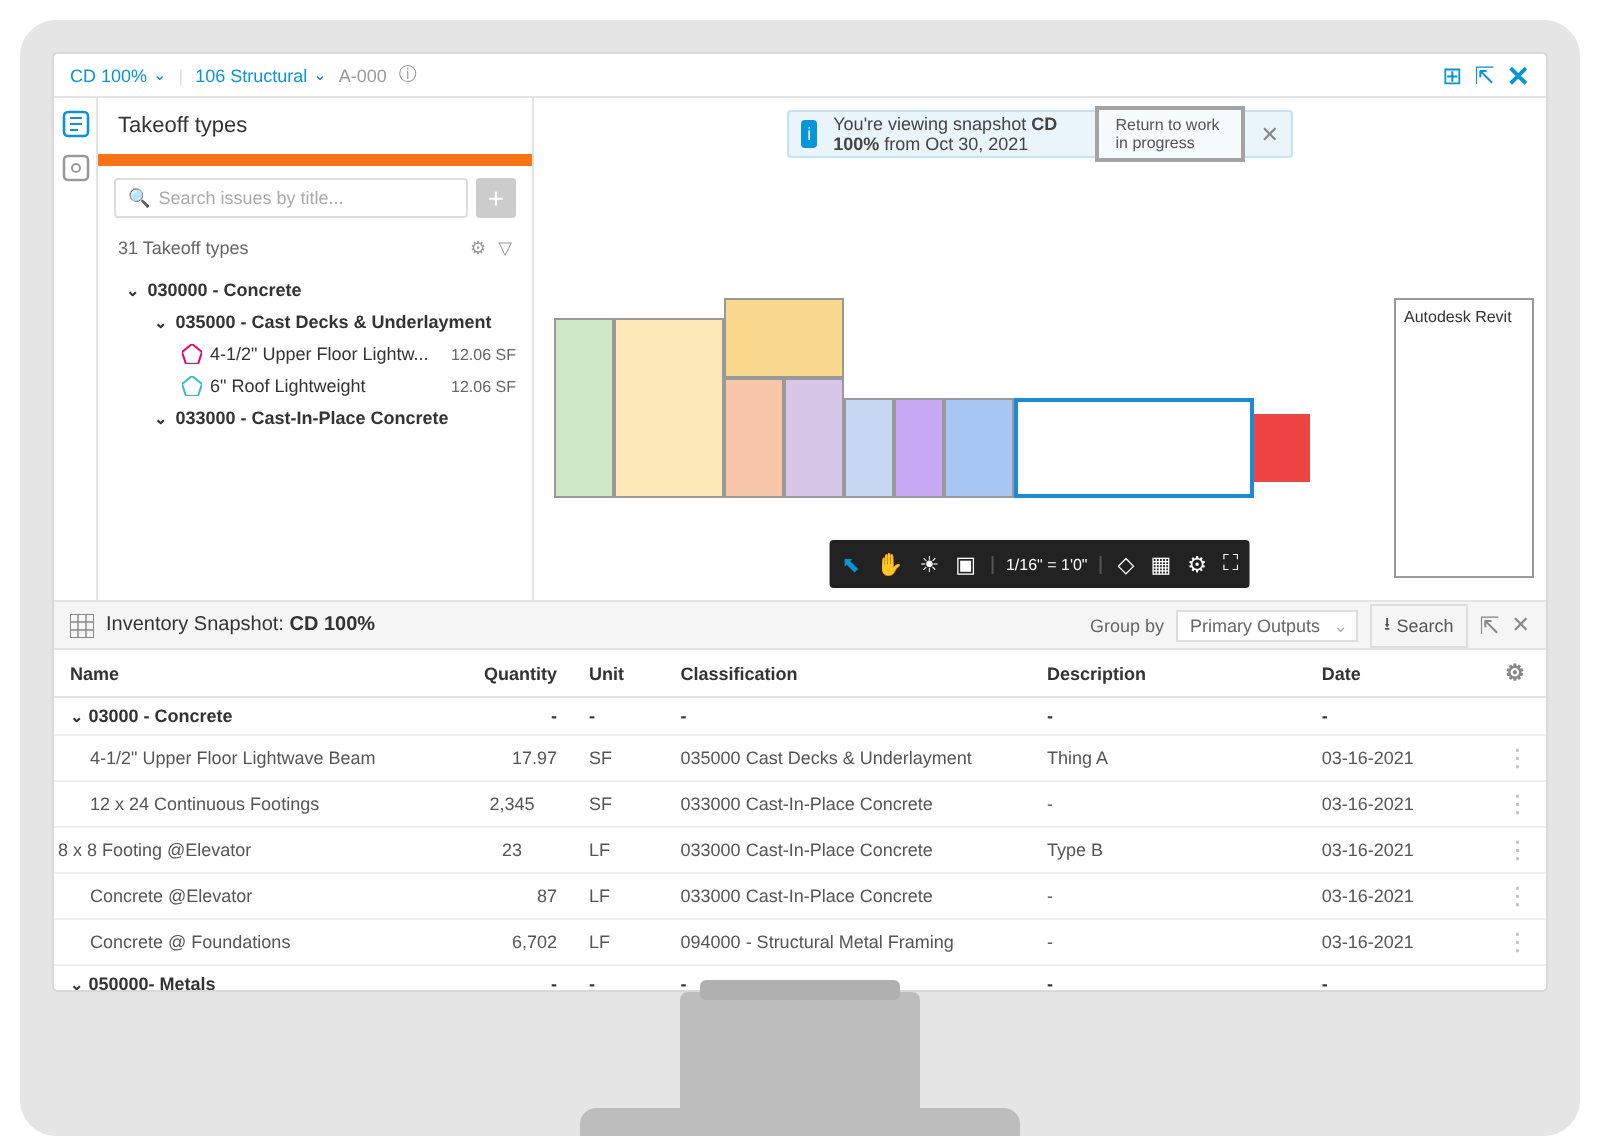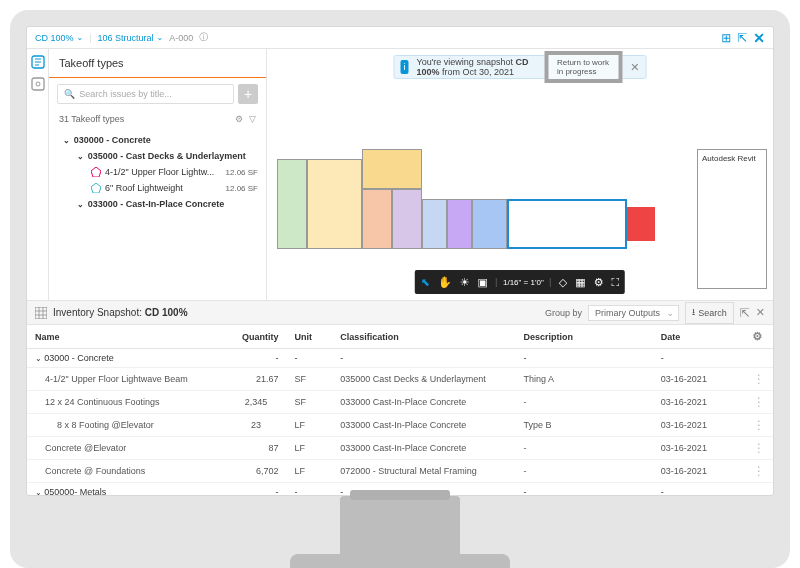--- a/index.html
+++ b/index.html
@@ -11,60 +11,60 @@
 .pipe{color:#ddd}
 .chev{font-size:8px}
 .grey{color:#999}
 .spacer{flex:1}
 .ticon{color:#0696d7;font-size:12px;cursor:pointer}
 .xicon{color:#0696d7;font-size:14px;cursor:pointer;font-weight:bold}
 .mid{flex:0 0 252px;display:flex;border-bottom:1px solid #e4e4e4;overflow:hidden}
 .rail{width:22px;border-right:1px solid #e4e4e4;display:flex;flex-direction:column;align-items:center;padding-top:6px;gap:8px}
 .rail svg{cursor:pointer}
 .side{width:218px;border-right:1px solid #e4e4e4;display:flex;flex-direction:column}
-.side-head{padding:8px 10px;border-bottom:1px solid #f97316;font-size:11px;color:#333}
+.side-head{padding:8px 10px;border-bottom:6px solid #f97316;font-size:11px;color:#333}
 .search-row{display:flex;padding:6px 8px;gap:4px}
 .search{flex:1;border:1px solid #ddd;border-radius:2px;padding:3px 6px;font-size:9px;color:#aaa;display:flex;align-items:center;gap:4px}
 .addbtn{width:20px;height:20px;background:#ccc;border-radius:2px;color:#fff;display:flex;align-items:center;justify-content:center;font-size:14px;cursor:pointer}
 .count-row{display:flex;justify-content:space-between;align-items:flex-end;padding:4px 10px;color:#666}
 .count-row .icons{display:flex;gap:6px;color:#999}
 .tree{padding:4px 6px 2px;overflow:hidden}
 .tnode{display:flex;align-items:center;padding:3px 2px;color:#333;gap:4px}
 .tnode.l1{padding-left:8px;font-weight:600}
 .tnode.l2{padding-left:22px;font-weight:600}
 .tnode.l3{padding-left:36px;justify-content:space-between;font-weight:400}
 .tnode.l3 .left{display:flex;align-items:center;gap:4px}
 .pent{width:10px;height:10px;display:inline-block}
 .qty{color:#666;font-size:8px}
 .canvas{flex:1;position:relative;background:#fff;overflow:hidden}
 .banner{position:absolute;top:6px;left:50%;transform:translateX(-50%);display:flex;align-items:center;background:#eaf4fb;border:1px solid #c6e3f4;border-radius:2px;height:24px;padding:0 6px;gap:8px;z-index:5}
 .binfo{width:14px;height:14px;background:#0696d7;border-radius:2px;color:#fff;display:flex;align-items:center;justify-content:center;font-size:9px}
 .btxt{color:#444}
 .btxt b{font-weight:700}
-.bret{border:4px solid #a3a3a3;padding:3px 8px;font-size:8px;color:#555;background:#f5fafd;cursor:pointer}
+.bret{border:2px solid #a3a3a3;padding:3px 8px;font-size:8px;color:#555;background:#f5fafd;cursor:pointer}
 .bx{color:#888;cursor:pointer;font-size:11px}
 .floor{position:absolute;top:100px;left:10px;width:380px;height:150px}
 .fblock{position:absolute;border:1px solid #999}
 .toolbar{position:absolute;bottom:6px;left:50%;transform:translateX(-50%);background:#222;height:24px;display:flex;align-items:center;padding:0 6px;gap:8px;border-radius:2px;z-index:5}
 .tbtn{color:#fff;font-size:11px;cursor:pointer}
 .tbtn.active{color:#0696d7}
 .scale{color:#fff;font-size:8px;border-left:1px solid #555;border-right:1px solid #555;padding:0 6px}
 .titleblock{position:absolute;right:6px;top:100px;width:70px;height:140px;border:1px solid #999;font-size:8px;padding:4px;color:#333}
 .inv-head{display:flex;align-items:center;height:24px;background:#f5f5f5;border-bottom:1px solid #e4e4e4;padding:0 8px;gap:6px}
 .inv-head .title{font-size:10px;color:#333}
 .inv-head .title b{font-weight:700}
 .groupby{color:#666;font-size:9px}
 .selbox{border:1px solid #ddd;padding:2px 18px 2px 6px;font-size:9px;color:#666;background:#fff;position:relative}
 .selbox:after{content:"⌄";position:absolute;right:4px;color:#aaa}
 .export{border:1px solid #ddd;padding:2px 6px;font-size:9px;color:#555;display:flex;align-items:center;gap:3px;cursor:pointer}
 .inv-table{flex:1;overflow:auto}
 table{width:100%;border-collapse:collapse;font-size:9px}
 th{text-align:left;padding:5px 8px;color:#333;font-weight:600;border-bottom:1px solid #e4e4e4}
 td{padding:4px 8px;color:#555;border-bottom:1px solid #f0f0f0}
-.grp td{color:#333;font-weight:400}
+.grp td{color:#333;font-weight:700}
 .gear{color:#888;cursor:pointer;font-size:11px}
 .more{color:#bbb;cursor:pointer;font-size:12px;text-align:center}
 .stand{position:absolute;bottom:0;left:50%;transform:translateX(-50%);width:120px;height:72px;background:#bdbdbd;border-radius:4px 4px 0 0}
 .stand:before{content:"";position:absolute;top:-6px;left:10px;right:10px;height:10px;background:#b0b0b0;border-radius:3px}
 .stand:after{content:"";position:absolute;bottom:0;left:-50px;right:-50px;height:14px;background:#bdbdbd;border-radius:8px 8px 0 0}
 </style>
 </head>
 <body>
 
 <div class="monitor">
@@ -219,59 +219,59 @@
               <td><span class="chev">⌄</span> 03000 - Concrete</td>
               <td style="text-align:right">-</td>
               <td>-</td>
               <td>-</td>
               <td>-</td>
               <td>-</td>
               <td></td>
             </tr>
             <tr>
               <td style="padding-left:18px">4-1/2" Upper Floor Lightwave Beam</td>
-              <td style="text-align:right">21.67</td>
+              <td style="text-align:right">17.97</td>
               <td>SF</td>
               <td>035000 Cast Decks &amp; Underlayment</td>
               <td>Thing A</td>
               <td>03-16-2021</td>
               <td class="more">⋮</td>
             </tr>
             <tr>
               <td style="padding-left:18px">12 x 24 Continuous Footings</td>
               <td style="text-align:center">2,345</td>
               <td>SF</td>
               <td>033000 Cast-In-Place Concrete</td>
               <td>-</td>
               <td>03-16-2021</td>
               <td class="more">⋮</td>
             </tr>
             <tr>
-              <td style="padding-left:30px">8 x 8 Footing @Elevator</td>
+              <td style="padding-left:2px">8 x 8 Footing @Elevator</td>
               <td style="text-align:center">23</td>
               <td>LF</td>
               <td>033000 Cast-In-Place Concrete</td>
               <td>Type B</td>
               <td>03-16-2021</td>
               <td class="more">⋮</td>
             </tr>
             <tr>
               <td style="padding-left:18px">Concrete @Elevator</td>
               <td style="text-align:right">87</td>
               <td>LF</td>
               <td>033000 Cast-In-Place Concrete</td>
               <td>-</td>
               <td>03-16-2021</td>
               <td class="more">⋮</td>
             </tr>
             <tr>
               <td style="padding-left:18px">Concrete @ Foundations</td>
               <td style="text-align:right">6,702</td>
               <td>LF</td>
-              <td>072000 - Structural Metal Framing</td>
+              <td>094000 - Structural Metal Framing</td>
               <td>-</td>
               <td>03-16-2021</td>
               <td class="more">⋮</td>
             </tr>
             <tr class="grp">
               <td><span class="chev">⌄</span> 050000- Metals</td>
               <td style="text-align:right">-</td>
               <td>-</td>
               <td>-</td>
               <td>-</td>

